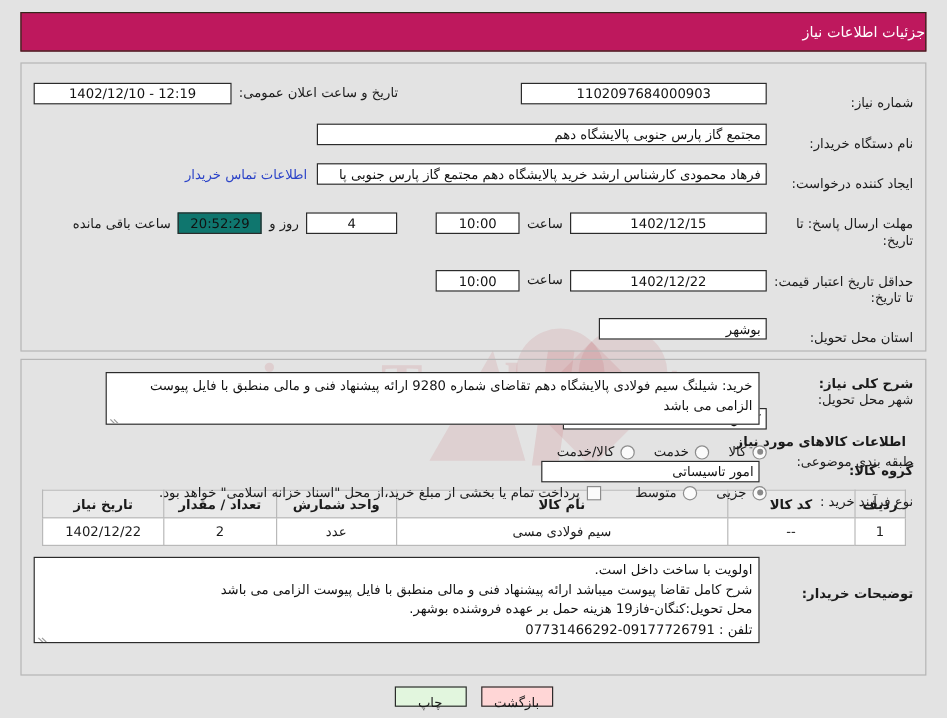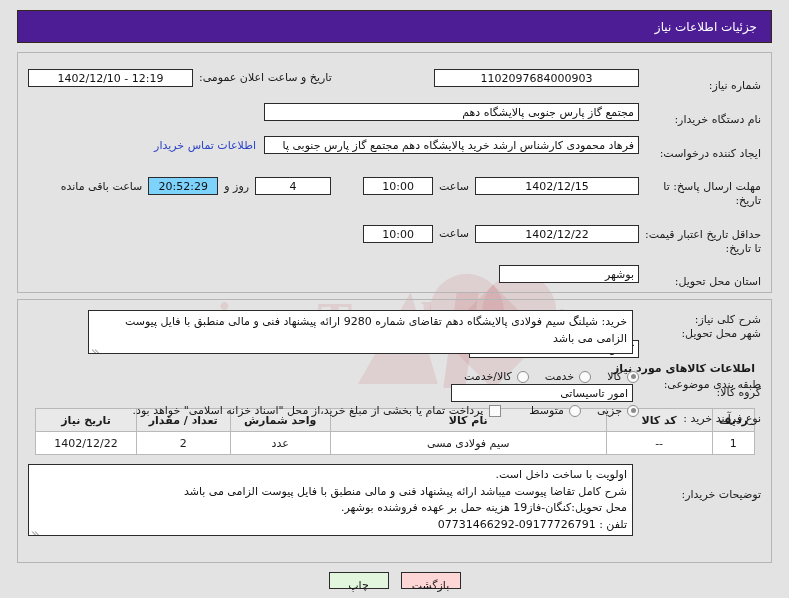--- a/index.html
+++ b/index.html
@@ -76,27 +76,27 @@
   }
   .wm-heart:before { top: -37px; left: 0; }
   .wm-heart:after  { top: 0; left: 37px; }
 
   .page { position: relative; z-index: 2; }
 
   
   .titlebar {
     margin: 10px 17px 0 17px;
     height: 33px;
-    background: #4c1d95;
+    background: #be185d;
     border: 1px solid #33281a;
     box-sizing: border-box;
     display: flex;
     align-items: center;
     justify-content: flex-start;
-    padding: 0 14px;
+    padding: 0 0;
   }
   .titlebar .title-text {
     color: #ffffff;
     font-size: 12px;
   }
 
   
   .panel {
     margin: 9px 17px 0 17px;
     border: 1px solid #b5b5b5;
@@ -118,37 +118,37 @@
   .lbl {
     font-size: 11px;
     color: #1b1b1b;
     text-align: right;
     flex: none;
     padding-left: 6px;
     line-height: 1.25;
   }
   .lbl.w1 { width: 116px; margin-top: 16px; }
   .lbl.w2 { width: 116px; }
-  .lbl.b  { font-weight: normal; padding-left: 12px; }
+  .lbl.b  { font-weight: bold; padding-left: 12px; }
 
   .fld {
     border: 1px solid #2b2b2b;
     background: #ffffff;
     height: 18px;
     line-height: 18px;
     font-size: 11px;
     box-sizing: border-box;
     padding: 0 4px;
     text-align: center;
     color: #111;
     overflow: hidden;
     white-space: nowrap;
   }
   .fld.right { text-align: right; }
-  .fld.cream { background: #7dd3fc; }
+  .fld.cream { background: #0f766e; }
   .fld.w-need   { width: 205px; }
   .fld.w-date   { width: 165px; }
   .fld.w-org    { width: 375px; }
   .fld.w-create { width: 375px; }
   .fld.w-dt     { width: 164px; }
   .fld.w-time   { width: 70px; }
   .fld.w-days   { width: 76px; }
   .fld.w-clock  { width: 70px; }
   .fld.w-prov   { width: 140px; }
   .fld.w-city   { width: 170px; margin-top: 47px; }

